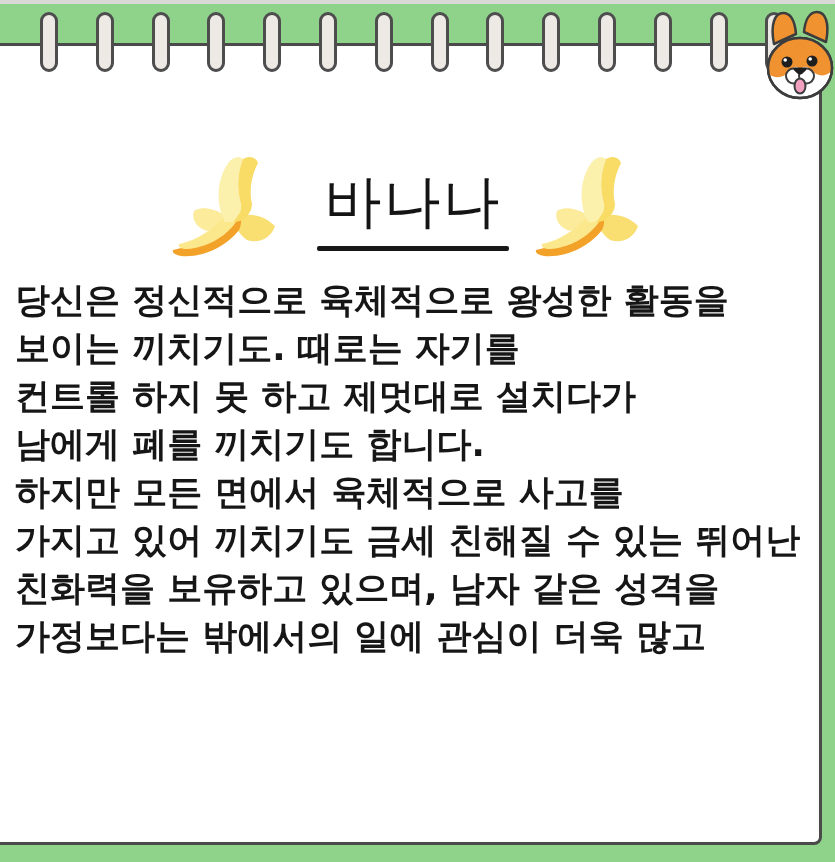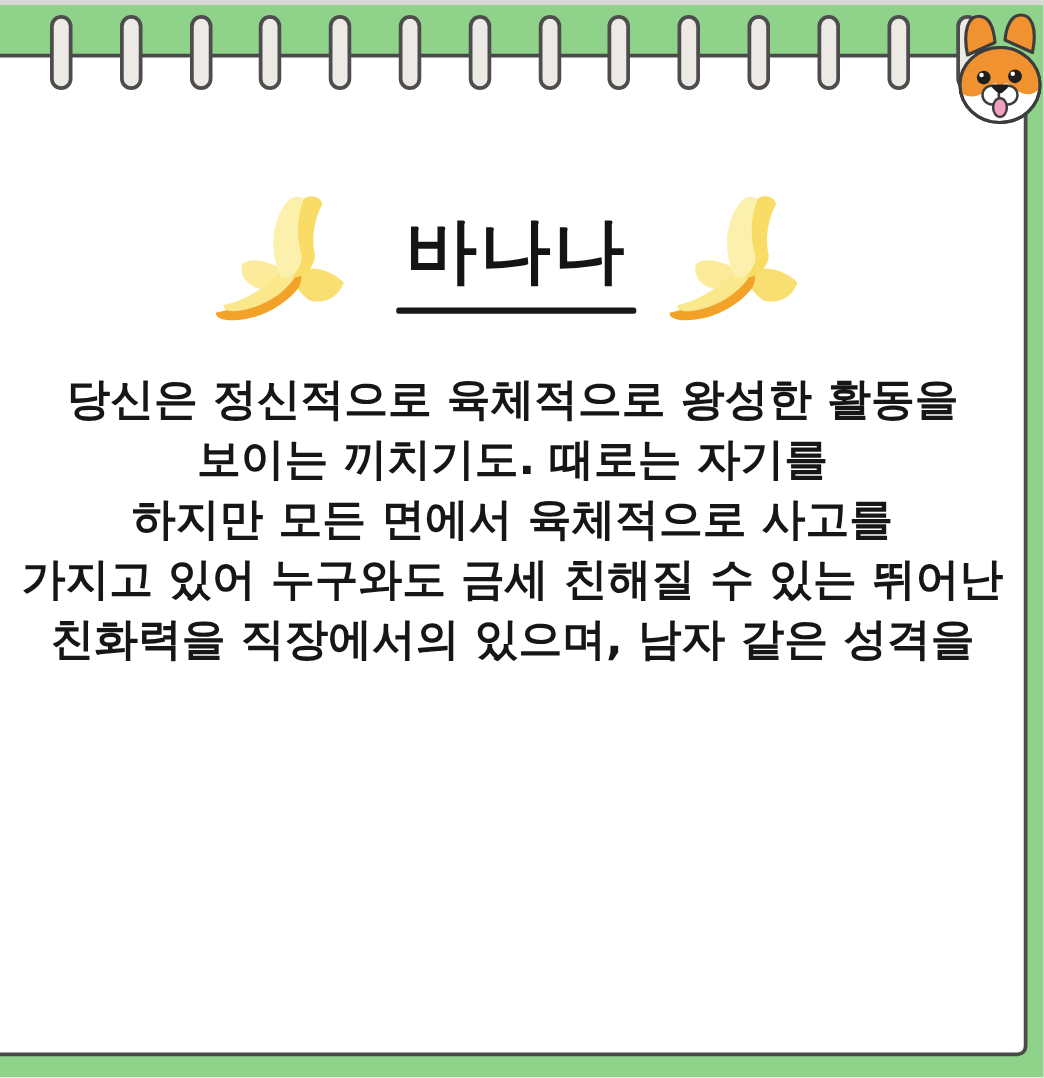--- a/index.html
+++ b/index.html
@@ -23,28 +23,28 @@
     z-index:2;
   }
   .dog{position:absolute;left:766px;top:10px;width:68px;height:90px;z-index:3;}
   .banana{position:absolute;top:150px;width:120px;height:120px;z-index:2;}
   .banana.left{left:163px;}
   .banana.right{left:526px;}
   .title-wrap{
     position:absolute;left:0;top:170px;width:826px;text-align:center;z-index:2;
   }
   .title{
-    display:inline-block;font-size:57px;font-weight:700;color:#141414;
+    display:inline-block;font-size:57px;font-weight:400;color:#141414;
     letter-spacing:2px;line-height:1.1;
   }
   .underline{
     width:192px;height:5px;background:#181818;margin:13px auto 0 auto;border-radius:2px;
   }
   .body-text{
-    position:absolute;left:15px;top:296px;width:790px;text-align:center;z-index:2;
+    position:absolute;left:15px;top:276px;width:790px;text-align:left;z-index:2;
     font-size:35px;font-weight:700;color:#161616;line-height:48px;
     letter-spacing:0px;white-space:nowrap;
   }
 </style>
 </head>
 <body>
 
 <div id="stage">
 
   <div class="top-strip"></div>
@@ -87,23 +87,26 @@
     <path d="M64,66 C50,58 38,56 31,61 C28,68 33,78 44,81 C52,78 60,73 64,66 Z" fill="#FBEA96" opacity="0.95"></path>
     <path d="M10,100 C32,96 56,80 72,58 C78,64 80,72 76,80 C64,96 40,108 18,106 C12,105 9,103 10,100 Z" fill="#F3A229"></path>
     <path d="M16,94 C36,90 56,76 70,56 C74,61 75,66 73,72 C62,88 42,98 24,99 C18,99 15,97 16,94 Z" fill="#FBE88C"></path>
     <path d="M62,72 C52,52 54,28 66,12 C70,7 76,6 80,9 C74,24 74,40 78,54 C79,60 76,67 70,72 Z" fill="#FBF0AC"></path>
     <path d="M80,9 C86,5 93,7 95,13 C88,26 86,42 89,54 C89,61 84,68 77,71 C74,72 71,72 70,72 C76,66 79,60 78,54 C74,40 74,24 80,9 Z" fill="#F8DC66"></path>
   </svg>
 
   <div class="body-text">
     <div>당신은 정신적으로 육체적으로 왕성한 활동을</div>
     <div>보이는 끼치기도. 때로는 자기를</div>
+    <div>컨트롤 하지 못 하고 제멋대로 설치다가</div>
+    <div>남에게 폐를 끼치기도 합니다.</div>
     <div>하지만 모든 면에서 육체적으로 사고를</div>
-    <div>가지고 있어 누구와도 금세 친해질 수 있는 뛰어난</div>
-    <div>친화력을 직장에서의 있으며, 남자 같은 성격을</div>
+    <div>가지고 있어 끼치기도 금세 친해질 수 있는 뛰어난</div>
+    <div>친화력을 보유하고 있으며, 남자 같은 성격을</div>
+    <div>가정보다는 밖에서의 일에 관심이 더욱 많고</div>
   </div>
 
   <svg class="dog" viewBox="0 0 68 90">
     <defs>
       <clipPath id="headClip">
           <ellipse cx="34" cy="58" rx="32" ry="30"></ellipse>
         </clipPath>
     </defs>
 
     <path d="M8,34 C4,14 9,3 17,3 C25,3 29,12 30,24 Z" fill="#F0922F" stroke="#3D3D3D" stroke-width="2.5" stroke-linejoin="round"></path>

